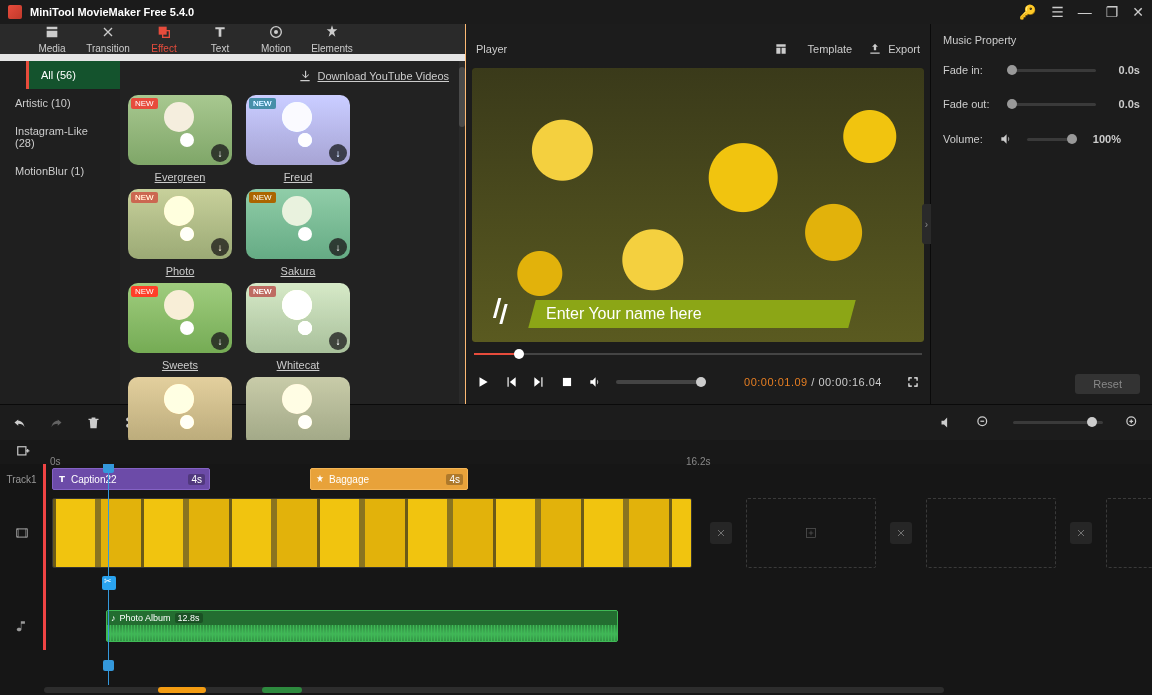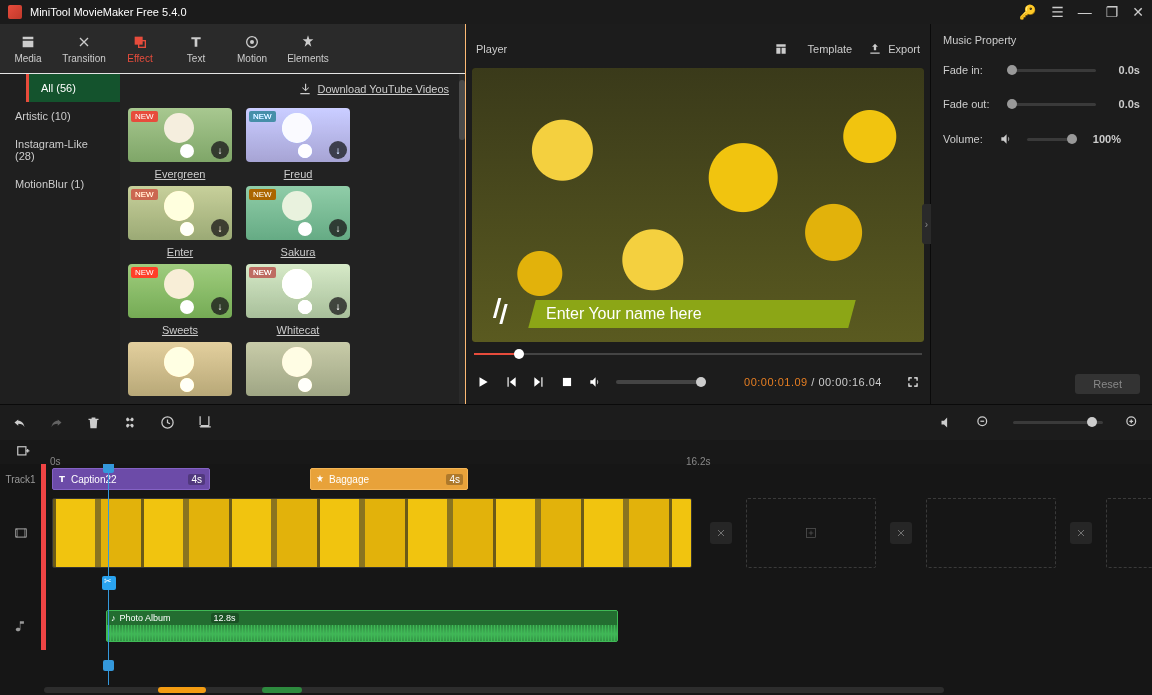--- a/index.html
+++ b/index.html
@@ -1,40 +1,40 @@
 <!DOCTYPE html>
 <html><head>
 <meta charset="utf-8">
 <style>
 * { margin: 0; padding: 0; box-sizing: border-box; font-family: Arial, sans-serif; }
 body { background: #1a1a1a; color: #ccc; width: 1152px; height: 695px; overflow: hidden; font-size: 12px; }
 .titlebar { height: 24px; background: #1b1b1b; display: flex; align-items: center; padding: 0 8px; }
 .titlebar .logo { width: 14px; height: 14px; background: linear-gradient(135deg,#e74c3c,#c0392b); border-radius: 2px; margin-right: 8px; }
-.titlebar .title { font-size: 11px; color: #fff; font-weight: normal; flex: 1; }
+.titlebar .title { font-size: 11px; color: #fff; font-weight: bold; flex: 1; }
 .titlebar .controls { display: flex; gap: 14px; align-items: center; }
 .titlebar .controls span { cursor: pointer; font-size: 14px; color: #ccc; }
 .key-icon { color: #f1c40f; }
 
 .main-top { display: flex; height: 380px; }
 .left-panel { width: 465px; display: flex; flex-direction: column; background: #222; }
-.toolbar-tabs { display: flex; background: #2a2a2a; height: 50px; border-bottom: 1px solid #e5e5e5; }
+.toolbar-tabs { display: flex; background: #2a2a2a; height: 50px; border-bottom: 7px solid #e5e5e5; padding-left: 24px; }
 .tab { flex:0 0 auto; width:56px; display: flex; flex-direction: column; align-items: center; justify-content: center; gap: 3px; font-size: 10px; color: #ccc; cursor: pointer; }
 .tab.active { color: #e74c3c; }
 .tab svg { width: 16px; height: 16px; }
 .tab.effect svg { fill:#e74c3c; }
 .categories { width: 120px; background: #1f1f1f; padding-top:0; }
 .cat-item { padding: 8px 12px; font-size: 11px; color: #ccc; cursor: pointer; border-left:3px solid transparent;}
 .cat-item.active { background: #14532d; border-left:3px solid #e74c3c; color:#fff;margin-left:26px;}
 .left-content { flex:1; display:flex; }
 .thumbs-wrap { flex:1; display:flex; flex-direction:column;text-decoration:underline; }
 .dl-row { display:flex; justify-content:flex-end; align-items:center; height:30px; padding-right:10px; font-size:11px; color:#ccc;}
 .dl-row .dl-icon { width:14px;height:14px; margin-right:6px;}
 .thumbs { flex:1; overflow-y:auto; padding: 4px 8px; display:flex; flex-wrap:wrap; gap: 6px 14px; align-content:flex-start;}
 .thumb { width: 104px; display:flex; flex-direction:column; align-items:center; gap:6px; }
-.thumb .img { width:104px; height:54px; background:linear-gradient(180deg,#a8c890,#7fa668); border-radius:4px; position:relative; overflow:hidden;}
+.thumb .img { width:104px; height:70px; background:linear-gradient(180deg,#a8c890,#7fa668); border-radius:10px; position:relative; overflow:hidden;}
 .thumb .img::before { content:''; position:absolute; left:35%; top:10%; width:30px; height:30px; border-radius:50%; background:#f5eede; box-shadow: 8px 23px 0 -8px #fff;}
 .thumb .new { position:absolute; top:3px; left:3px; background:#e74c3c; color:#fff; font-size:8px; padding:1px 4px; border-radius:2px;}
 .thumb .dlbtn { position:absolute; bottom:3px; right:3px; width:18px; height:18px; border-radius:50%; background:rgba(30,30,30,0.8); display:flex; align-items:center; justify-content:center;}
 .thumb .dlbtn::before { content:'↓'; color:#fff; font-size:10px;}
 .thumb .label { font-size:11px; color:#ccc;}
 .scrollbar-v { width:6px; background:#2a2a2a;}
 .scrollbar-v::before{content:'';display:block;width:6px;height:60px;background:#4a4a4a;border-radius:3px;margin-top:6px;}
 
 .player-panel { flex:1; background:#1c1c1c; padding:6px; display:flex; flex-direction:column; border-left:1px solid #fdba74;}
 .player-header { height:38px; display:flex; align-items:center; justify-content:space-between; color:#ccc; font-size:11px; padding: 0 4px;}
@@ -84,35 +84,35 @@
 .tl-ruler .addtrack{width:46px;display:flex;align-items:center;justify-content:center;}
 .tl-ruler .marks{flex:1;position:relative;font-size:10px;color:#888;}
 .tl-ruler .mark{position:absolute;top:4px;}
 .tl-tracks{flex:1;position:relative;overflow:hidden;}
 .playhead{position:absolute;top:0;bottom:0;left:108px;width:1px;background:#3498db;z-index:10;}
 .playhead::before{content:'';position:absolute;top:-2px;left:-5px;width:11px;height:11px;background:#3498db;border-radius:2px;}
 .playhead::after{content:'';position:absolute;bottom:14px;left:-5px;width:11px;height:11px;background:#3498db;border-radius:2px;display:flex;}
 .scissor-badge{position:absolute;left:102px;top:112px;width:14px;height:14px;background:#2aa3ef;border-radius:2px;z-index:11;}
 .scissor-badge::before{content:'✂';position:absolute;font-size:9px;color:#fff;left:2px;top:0;}
 .track-row{display:flex;align-items:stretch;position:relative;}
-.track-label{width:46px;display:flex;align-items:center;justify-content:center;font-size:10px;color:#999;border-right:5px solid #ef4444;background:#151515;}
+.track-label{width:46px;display:flex;align-items:center;justify-content:center;font-size:10px;color:#999;border-right:3px solid #ef4444;background:#151515;}
 .track-content{flex:1;position:relative;display:flex;align-items:center;}
 .caption-row{height:30px;}
 .video-row{height:78px;}
 .audio-row{height:48px;}
 .caption-clip{position:absolute;height:22px;background:#6c4ba8;border:1px solid #8462c4;border-radius:2px;display:flex;align-items:center;font-size:10px;color:#fff;padding:0 4px;gap:4px;}
 .caption-clip.el{background:#e8a23a;border-color:#f4b556;}
 .caption-clip .dur{background:rgba(0,0,0,0.25);padding:0 3px;border-radius:2px;margin-left:auto;}
 .video-clip{position:absolute;left:6px;height:70px;border:1px solid #333;background:repeating-linear-gradient(90deg,#6b5a18 0 3px,#f1c40f 3px 42px,#8a7420 42px 48px,#e2b20b 48px 88px);border-radius:2px;}
 .video-slot{position:absolute;height:70px;width:130px;border:1px dashed #3a3a3a;border-radius:2px;display:flex;align-items:center;justify-content:center;}
 .video-slot svg{width:14px;height:14px;fill:#666;}
 .trans-icon{position:absolute;width:22px;height:22px;display:flex;align-items:center;justify-content:center;background:#2a2a2a;border-radius:3px;opacity:0.8;}
 .audio-clip{position:absolute;height:32px;background:#2d8a3e;border:1px solid #3fb955;border-radius:2px;overflow:hidden;}
 .audio-clip .header{background:#236d30;height:14px;display:flex;align-items:center;font-size:9px;color:#fff;padding:0 4px;gap:4px;}
-.audio-clip .header .dur{background:rgba(0,0,0,0.25);padding:0 3px;border-radius:2px;margin-left:36px;}
+.audio-clip .header .dur{background:rgba(0,0,0,0.25);padding:0 3px;border-radius:2px;}
 .audio-clip .wave{height:18px;background:repeating-linear-gradient(90deg,#3fb955 0 1px,transparent 1px 3px), linear-gradient(180deg,#2d8a3e,#41b558,#2d8a3e);}
 .tl-scroll-h{height:10px;background:#161616;position:relative;}
 .tl-scroll-h::before{content:'';position:absolute;left:44px;top:2px;height:6px;width:900px;background:#2d2d2d;border-radius:3px;}
 .yellow-seg{position:absolute;left:158px;top:2px;height:6px;width:48px;background:#f39c12;border-radius:3px;}
 .green-seg{position:absolute;left:262px;top:2px;height:6px;width:40px;background:#2d8a3e;border-radius:3px;}
 
 svg{fill:currentColor;}
 </style>
 </head>
 <body>
@@ -198,21 +198,21 @@
                 <span class="new">NEW</span>
                 <span class="dlbtn"></span>
               </div>
               <span class="label">Freud</span>
             </div>
           <div class="thumb">
               <div class="img" style="filter:sepia(0.4)">
                 <span class="new">NEW</span>
                 <span class="dlbtn"></span>
               </div>
-              <span class="label">Enter</span>
+              <span class="label">Photo</span>
             </div>
           <div class="thumb">
               <div class="img" style="filter:hue-rotate(40deg)">
                 <span class="new">NEW</span>
                 <span class="dlbtn"></span>
               </div>
               <span class="label">Sakura</span>
             </div>
           <div class="thumb">
               <div class="img" style="filter:saturate(1.4)">

